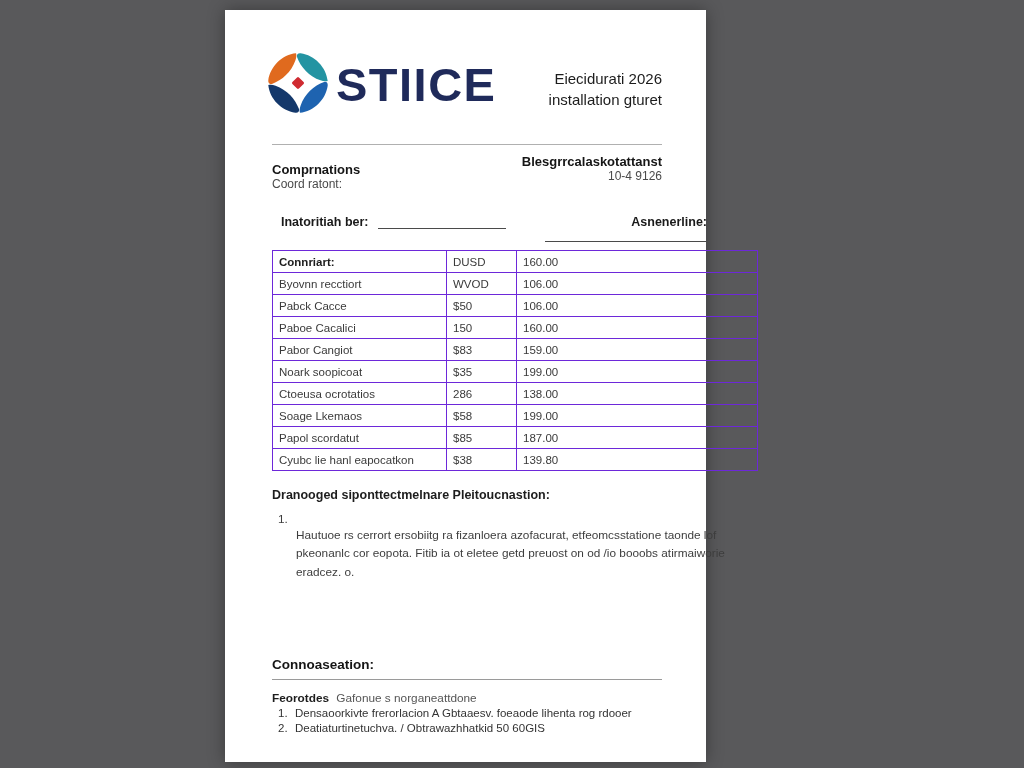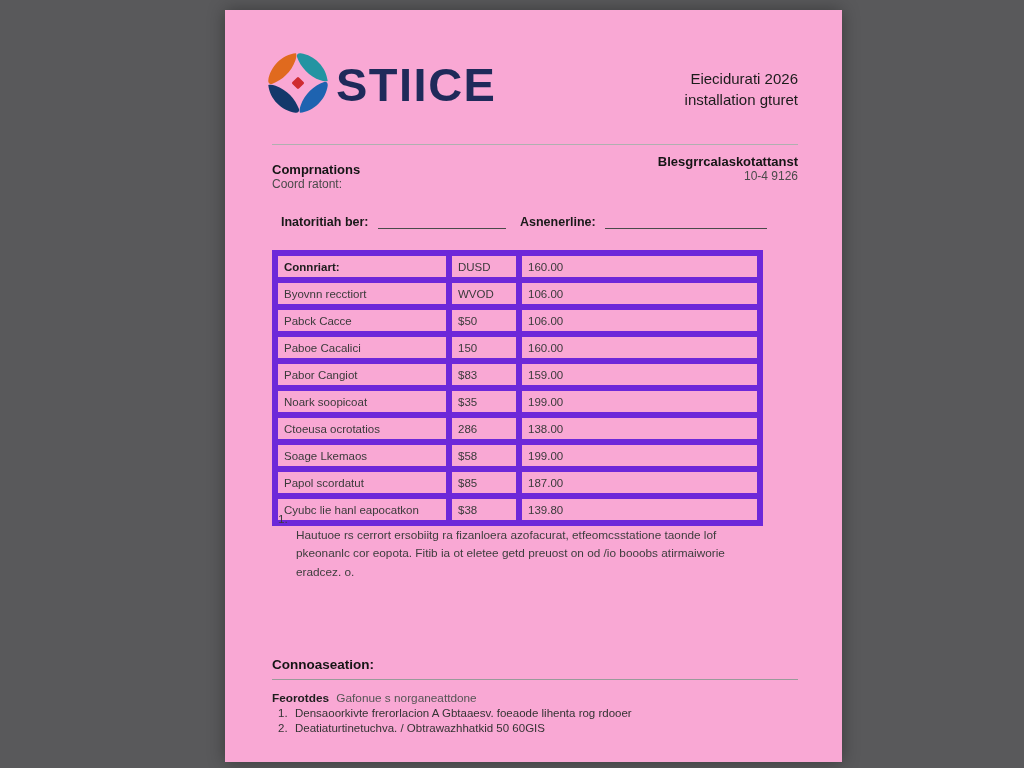--- a/index.html
+++ b/index.html
@@ -3,22 +3,22 @@
 <meta charset="utf-8">
 <style>
   html,body{margin:0;padding:0;}
   body{
     width:1024px;height:768px;
     background:#59595b;
     font-family:"Liberation Sans", sans-serif;
     overflow:hidden;position:relative;
   }
   .paper{
-    position:absolute;left:225px;top:10px;width:617px;height:752px;
-    background:#f9a8d4;
+    position:absolute;left:225px;top:10px;width:481px;height:752px;
+    background:#ffffff;
     box-shadow:0 0 16px rgba(0,0,0,0.35);
   }
   
   .logo-row{position:absolute;top:40px;left:38px;display:flex;align-items:center;gap:3px;}
   .logo-icon{width:70px;height:66px;}
   .logo-text{
     font-size:47px;font-weight:800;color:#1f2a5a;
     letter-spacing:1.5px;line-height:1;margin-top:2px;
   }
   
@@ -28,32 +28,32 @@
   }
   .rule-1{position:absolute;top:134px;left:47px;right:44px;border-top:1px solid #b0b0b0;}
   
   .info-left{position:absolute;top:152px;left:47px;}
   .info-right{position:absolute;top:144px;right:44px;text-align:right;}
   .info-title{font-size:13px;font-weight:bold;color:#151515;}
   .info-sub{font-size:12px;color:#4a4a4a;}
   
   .field{position:absolute;top:205px;display:flex;align-items:flex-end;}
   .field-1{left:56px;}
-  .field-2{left:295px;}
+  .field-2{left:311px;flex-direction:column;}
   .field-label{font-size:12.5px;font-weight:bold;color:#1a1a1a;}
   .field-line{display:inline-block;border-bottom:1.2px solid #4a4a4a;height:12px;margin-left:9px;}
   .field-1 .field-line{width:128px;}
   .field-2 .field-line{width:162px;}
   
   table.price-table{
     position:absolute;top:240px;left:47px;width:485px;
     border-collapse:collapse;table-layout:fixed;
   }
   .price-table td{
-    border:6px solid #6d28d9;
+    border:1px solid #6d28d9;
     font-size:11.5px;color:#3a3a3a;
     height:19px;padding:1px 6px;vertical-align:middle;
     overflow:hidden;white-space:nowrap;
   }
   .price-table col.c1{width:174px;}
   .price-table col.c2{width:70px;}
   .price-table col.c3{width:241px;}
   .price-table .cell-bold{font-weight:bold;color:#1c1c1c;}
   
   .notes-heading{position:absolute;top:478px;left:47px;font-size:12.5px;font-weight:bold;color:#1d1d1d;}
@@ -166,20 +166,21 @@
         <td>187.00</td>
       </tr>
       <tr>
         <td>Cyubc lie hanl eapocatkon</td>
         <td>$38</td>
         <td>139.80</td>
       </tr>
     </tbody>
   </table>
 
+  <div class="notes-heading">Dranooged siponttectmelnare Pleitoucnastion:</div>
   <div class="note-item">
     <span class="note-num">1.</span>
     <span class="note-text">Hautuoe rs cerrort ersobiitg ra fizanloera azofacurat, etfeomcsstatione taonde lof pkeonanlc cor eopota. Fitib ia ot eletee getd preuost on od /io booobs atirmaiworie eradcez. o.</span>
   </div>
 
   <div class="footer-heading">Connoaseation:</div>
   <div class="rule-2"></div>
   <div class="footer-lead">
     <span class="lead-bold">Feorotdes</span>
     <span class="lead-rest">Gafonue s norganeattdone</span>

